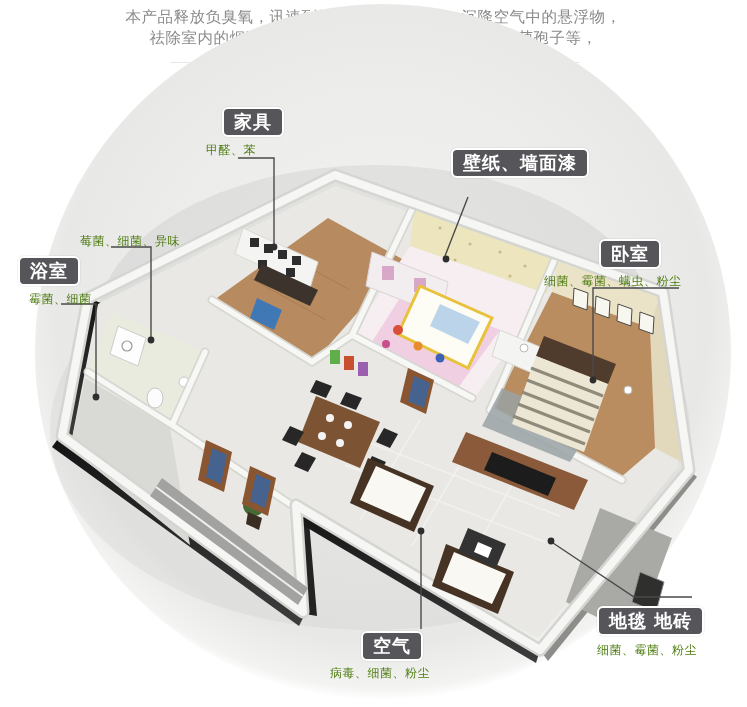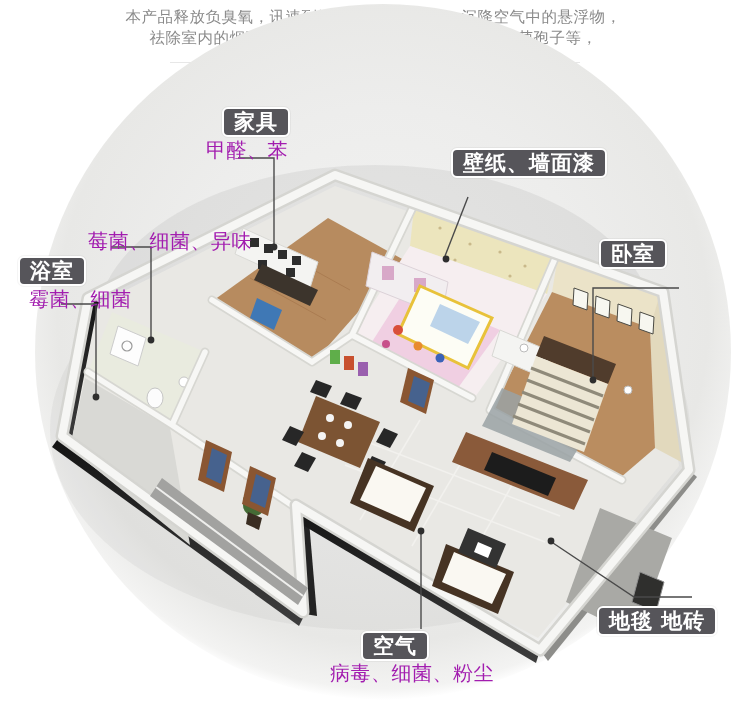--- a/index.html
+++ b/index.html
@@ -5,24 +5,24 @@
   html,body{margin:0;padding:0;background:#ffffff;}
   .stage{position:relative;width:747px;height:707px;background:#ffffff;overflow:hidden;
          font-family:"DejaVu Sans","Liberation Sans",sans-serif;}
   .intro{position:absolute;left:0;top:7px;width:100%;text-align:center;
          color:#8a8a8a;font-size:15.5px;line-height:21px;letter-spacing:0.5px;}
   .divider{position:absolute;height:1px;background:#e7e7e7;}
   .divider.d1{left:170px;top:62px;width:410px;}
   .divider.d2{left:216px;top:68px;width:318px;background:#ededed;}
   .scene{position:absolute;left:0;top:0;}
   .callout-box{position:absolute;background:#56555a;color:#ffffff;font-weight:bold;
-               font-size:21px;line-height:20px;padding:3px 10px;border-radius:6px;
+               font-size:18px;line-height:20px;padding:3px 10px;border-radius:6px;
                border:2px solid #ffffff;white-space:nowrap;letter-spacing:1px;
                box-shadow:0 0 0 1px rgba(0,0,0,0.04);}
-  .callout-desc{position:absolute;color:#a21caf;font-size:20px;line-height:20px;
+  .callout-desc{position:absolute;color:#4d7c0f;font-size:12px;line-height:20px;
                 white-space:nowrap;letter-spacing:0.5px;}
 </style>
 </head>
 <body>
 
 <div class="stage">
 
   <div class="intro">
     <div>本产品释放负臭氧，讯速到达房间内每个角落，沉降空气中的悬浮物，</div>
     <div>祛除室内的烟味，异味，杀灭室内的细菌、病毒、霉菌孢子等，</div>
@@ -238,25 +238,27 @@
       <circle cx="551" cy="541" r="3.4"></circle>
       <circle cx="421" cy="531" r="3.4"></circle>
     </g>
   </svg>
 
   <div class="callout-box" style="left:222px;top:107px;">家具</div>
   <div class="callout-desc" style="left:206px;top:140px;">甲醛、苯</div>
 
   <div class="callout-box" style="left:451px;top:148px;">壁纸、墙面漆</div>
 
-  <div class="callout-desc" style="left:88px;top:231px;text-align:center;">莓菌、细菌、异味</div>
+  <div class="callout-desc" style="left:80px;top:231px;text-align:center;">莓菌、细菌、异味</div>
 
   <div class="callout-box" style="left:18px;top:256px;">浴室</div>
   <div class="callout-desc" style="left:29px;top:289px;">霉菌、细菌</div>
 
   <div class="callout-box" style="left:599px;top:239px;">卧室</div>
+  <div class="callout-desc" style="left:544px;top:271px;">细菌、霉菌、螨虫、粉尘</div>
 
   <div class="callout-box" style="left:597px;top:606px;">地毯 地砖</div>
+  <div class="callout-desc" style="left:597px;top:640px;">细菌、霉菌、粉尘</div>
 
   <div class="callout-box" style="left:361px;top:631px;">空气</div>
   <div class="callout-desc" style="left:330px;top:663px;">病毒、细菌、粉尘</div>
 
 </div>
 
 </body></html>

